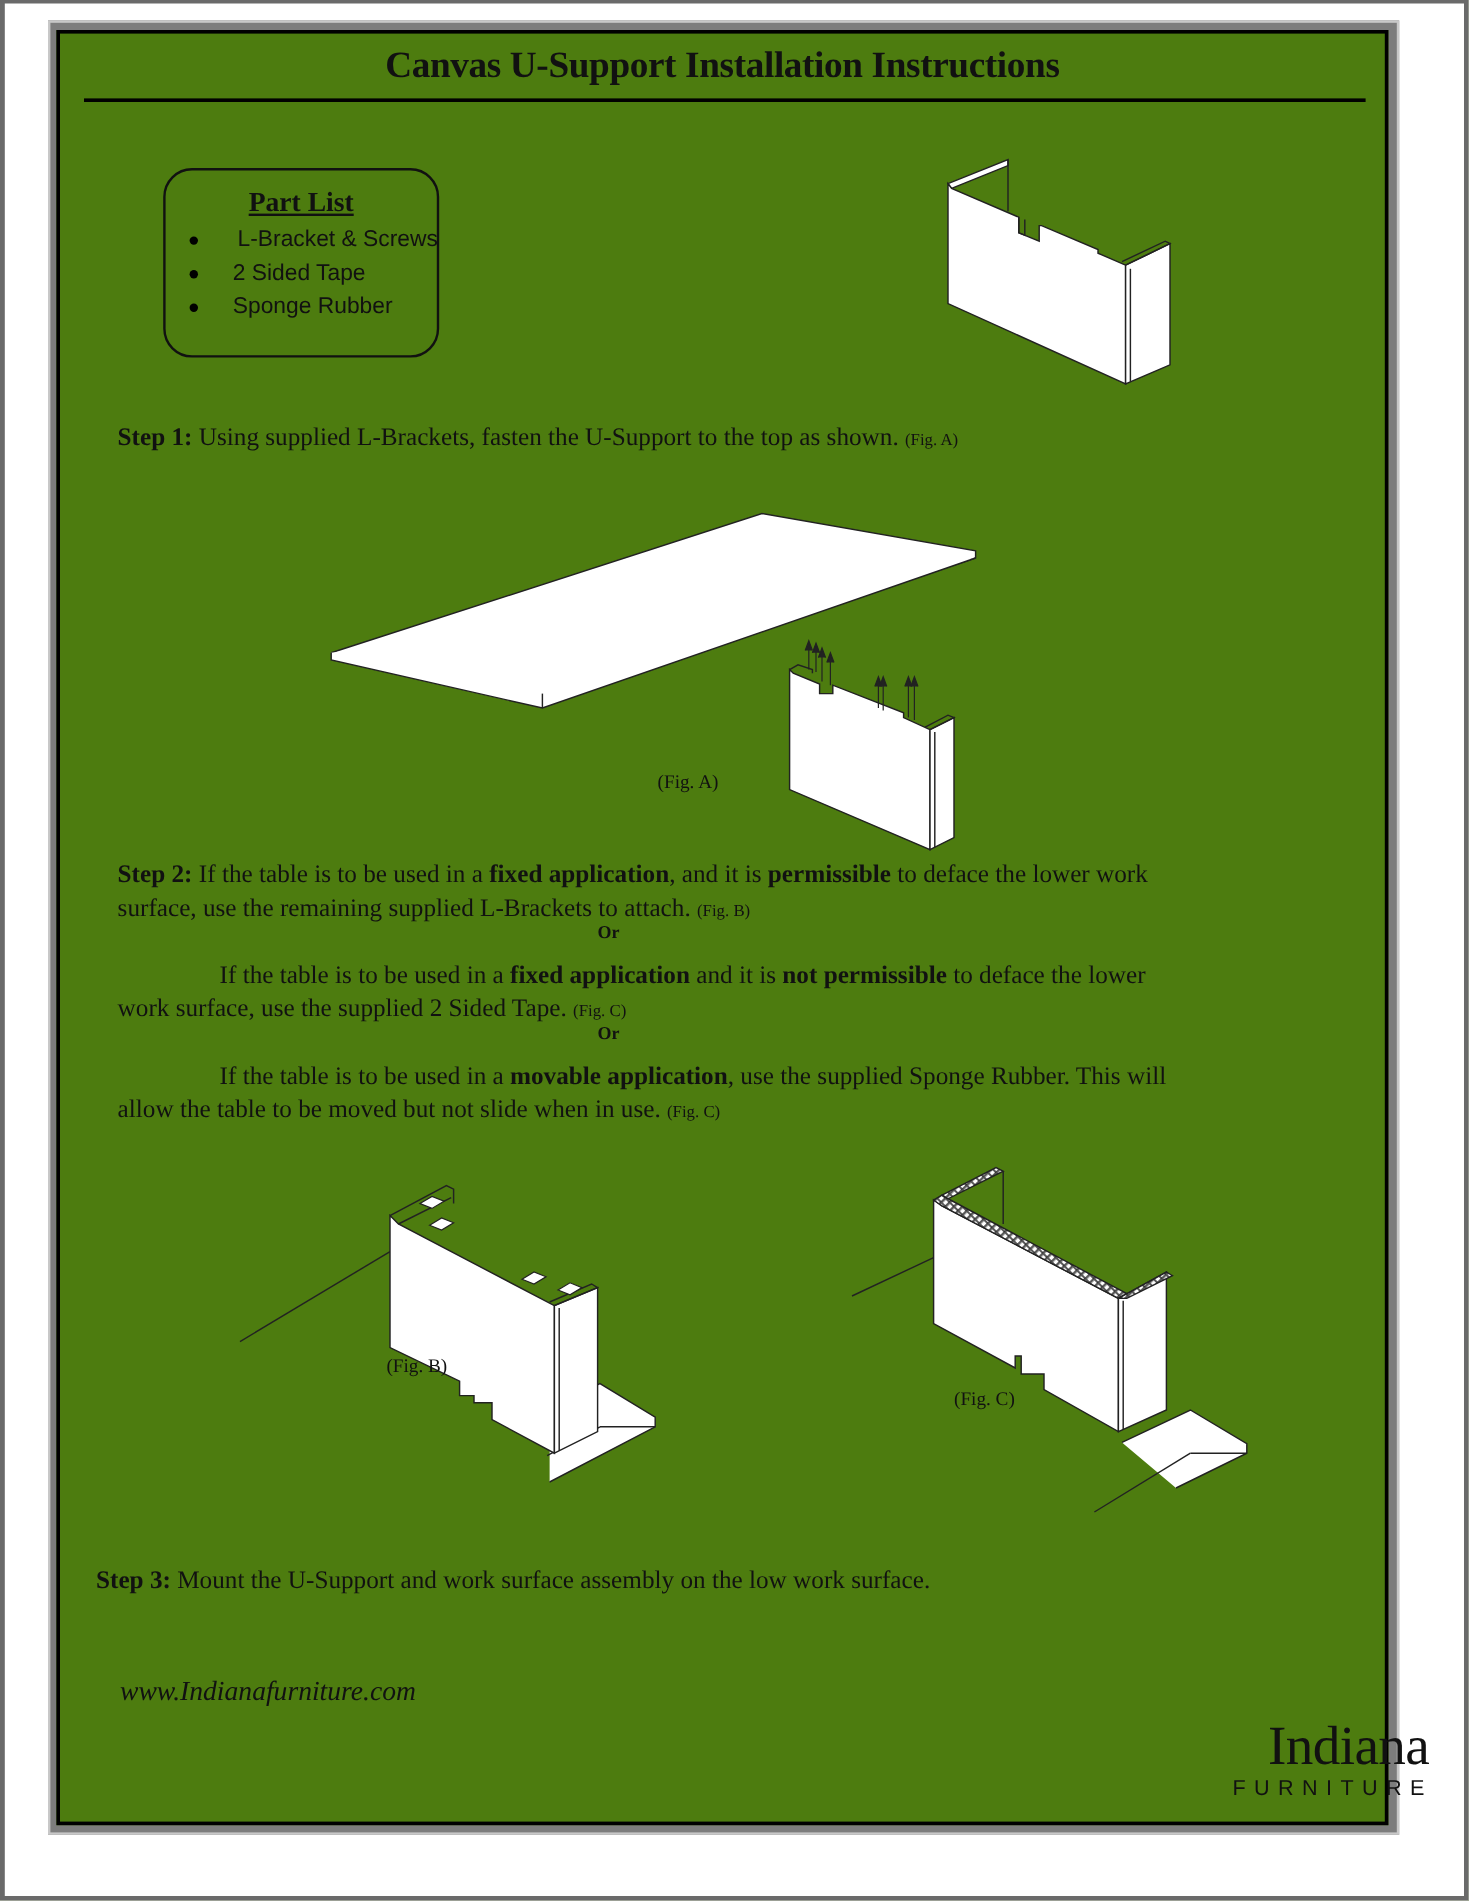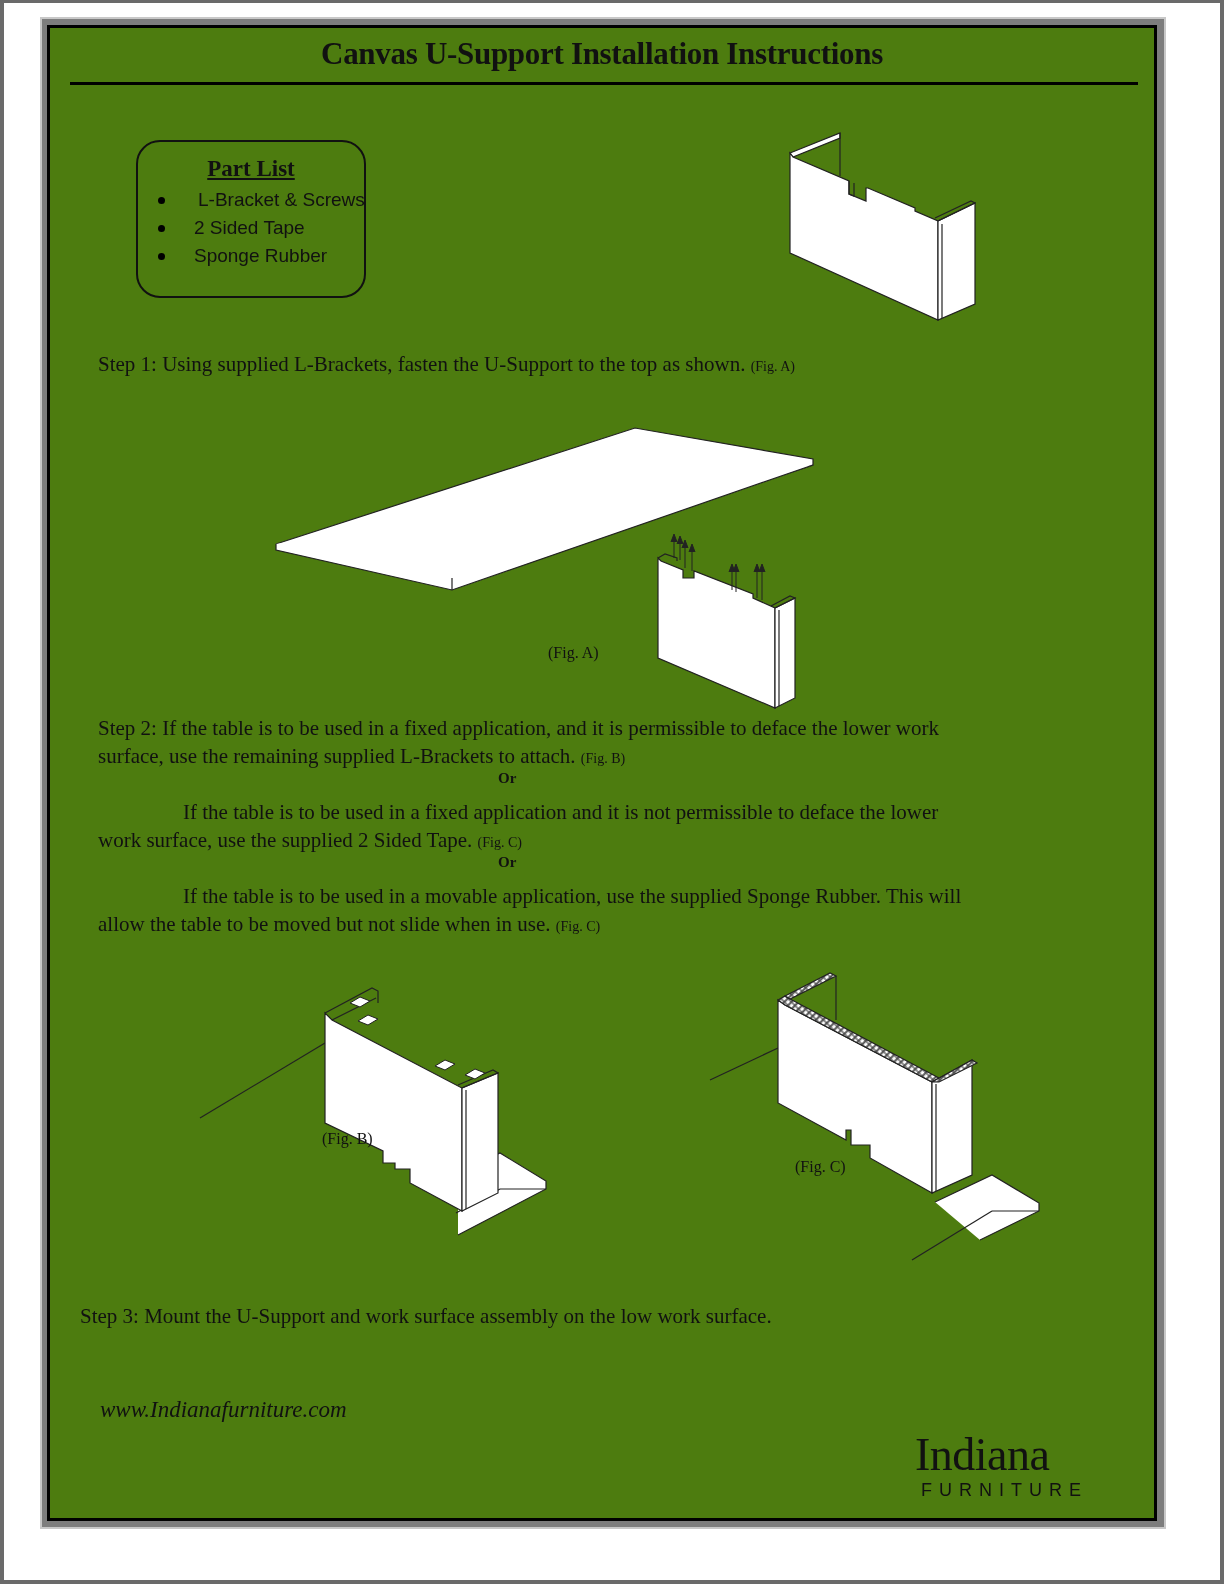--- a/index.html
+++ b/index.html
@@ -61,27 +61,27 @@
     .part-list li { position: relative; height: 28px; font-size: 19px; line-height: 28px; }
     .bullet { position: absolute; left: 6px; top: 11px; width: 7px; height: 7px; border-radius: 50%; background: #000; }
     .item-text { position: absolute; left: 42px; white-space: nowrap; }
     .item-text.first { left: 46px; }
 
     .fig { position: absolute; }
     .fig svg { overflow: visible; }
     .fig svg * { vector-effect: non-scaling-stroke; }
 
     .para { position: absolute; font-size: 21px; line-height: 28px; white-space: nowrap; }
-    .para b { font-weight: normal; }
+    .para b { font-weight: bold; }
     .fig-ref { font-size: 14px; }
     .or-line { position: absolute; font-size: 15px; font-weight: bold; }
     .fig-caption { position: absolute; font-size: 16px; }
 
     .website { position: absolute; left: 50px; top: 1369px; font-size: 23px; font-style: italic; }
-    .logo { position: absolute; left: 865px; top: 1404px; width: 170px; text-align: left; }
+    .logo { position: absolute; left: 971px; top: 1404px; width: 170px; text-align: right; }
     .logo-main { font-family: "Liberation Serif", serif; font-size: 46px; line-height: 46px; letter-spacing: -0.5px; }
     .logo-sub { font-family: "Liberation Sans", sans-serif; font-size: 18px; letter-spacing: 7px; margin-top: 2px; padding-left: 6px; }
   </style>
 </head>
 <body>
 
 <div class="outer-frame"></div>
 <div class="page-shadow"></div>
 
 <div class="page">

